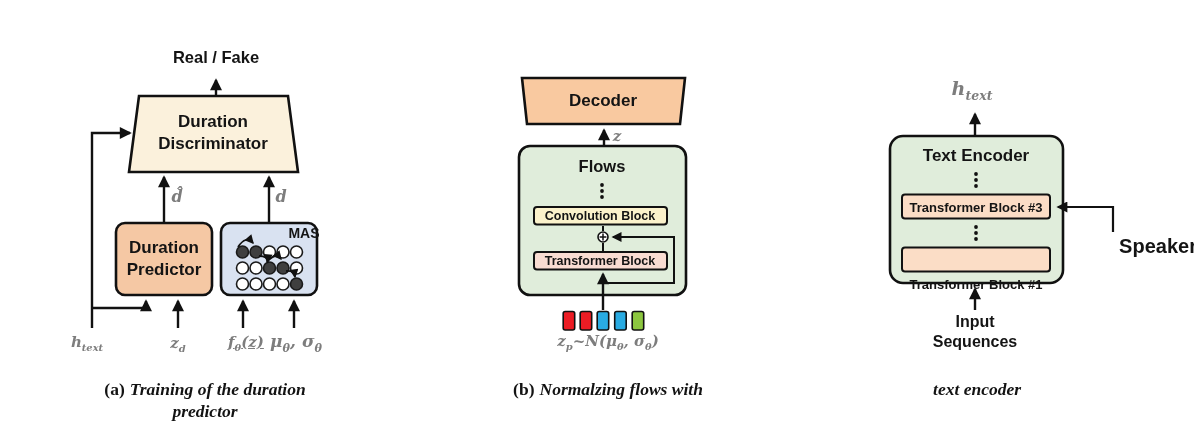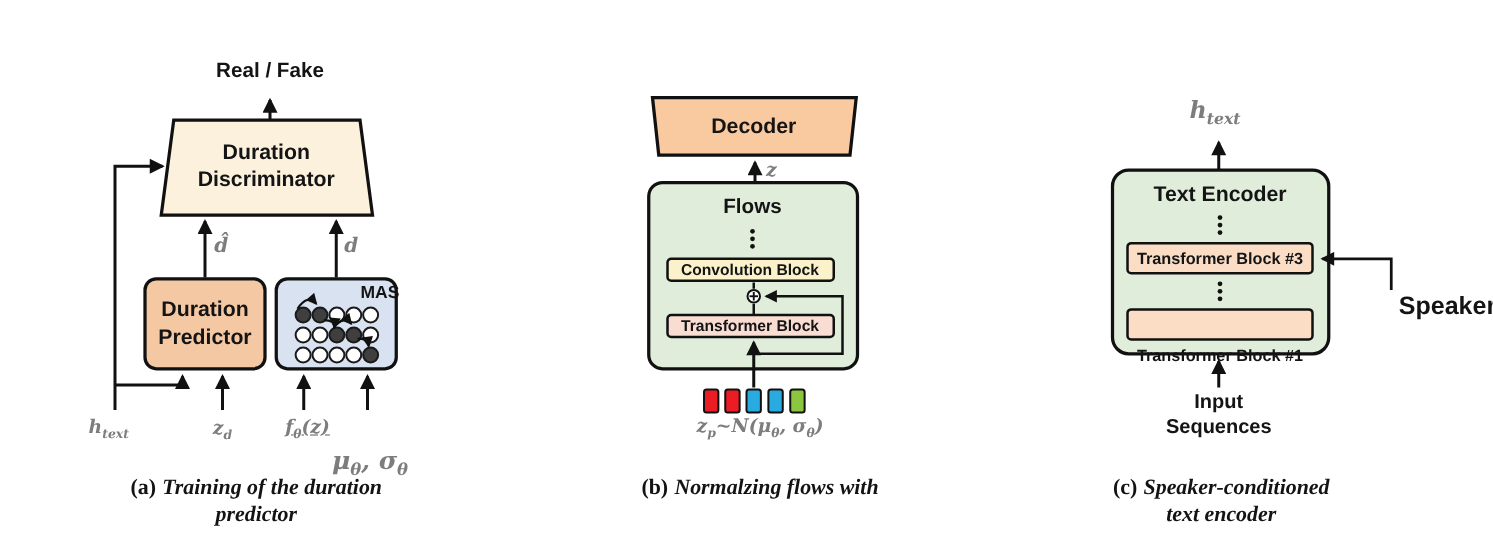--- a/index.html
+++ b/index.html
@@ -133,21 +133,21 @@
 </div>
 
 <div class="lbl" style="left:284px;top:233px;font-size:14px;margin-left:20px;">MAS</div>
 
 <div class="lbl math" style="left:177px;top:196px;font-size:16px;">d̂</div>
 <div class="lbl math" style="left:281px;top:196px;font-size:16px;">d</div>
 
 <div class="lbl math" style="left:87px;top:343px;font-size:15px;"><span>h</span><sub>text</sub></div>
 <div class="lbl math" style="left:178px;top:344px;font-size:15px;"><span>z</span><sub>d</sub></div>
 <div class="lbl math" style="left:246px;top:343px;font-size:15px;text-decoration:underline;"><span>f</span><sub>θ</sub><span>(z)</span></div>
-<div class="lbl math" style="left:296px;top:343px;font-size:20px;margin-top:27px;"><span>μ</span><sub>θ</sub><span>, </span><span>σ</span><sub>θ</sub></div>
+<div class="lbl math" style="left:296px;top:343px;font-size:17px;"><span>μ</span><sub>θ</sub><span>, </span><span>σ</span><sub>θ</sub></div>
 
 <div class="caption" style="left:205px;top:379px;">
   <div><span class="pfx">(a)</span><span class="it">Training of the duration</span></div>
   <div class="it">predictor</div>
 </div>
 
 <div class="lbl" style="left:603px;top:101px;font-size:17px;">Decoder</div>
 <div class="lbl math" style="left:617px;top:136px;font-size:15px;">z</div>
 <div class="lbl" style="left:602px;top:166px;font-size:16.5px;">Flows</div>
 <div class="lbl" style="left:600px;top:215.5px;font-size:12.5px;">Convolution Block</div>
@@ -164,17 +164,16 @@
 <div class="lbl" style="left:976px;top:206.5px;font-size:13px;">Transformer Block #3</div>
 <div class="lbl" style="left:976px;top:259.5px;font-size:13px;margin-top:24px;">Transformer Block #1</div>
 <div class="lbl" style="left:1158px;top:246px;font-size:20px;">Speaker</div>
 
 <div class="lbl" style="left:975px;top:332px;font-size:16px;line-height:20px;">
   <span class="ln">Input</span>
   <span class="ln">Sequences</span>
 </div>
 
 <div class="caption" style="left:977px;top:379px;">
-  <div><span class="pfx">(c)</span><span class="it">Speaker-conditioned</span></div>
   <div class="it">text encoder</div>
 </div>
 
 </div>
 
 </body></html>

